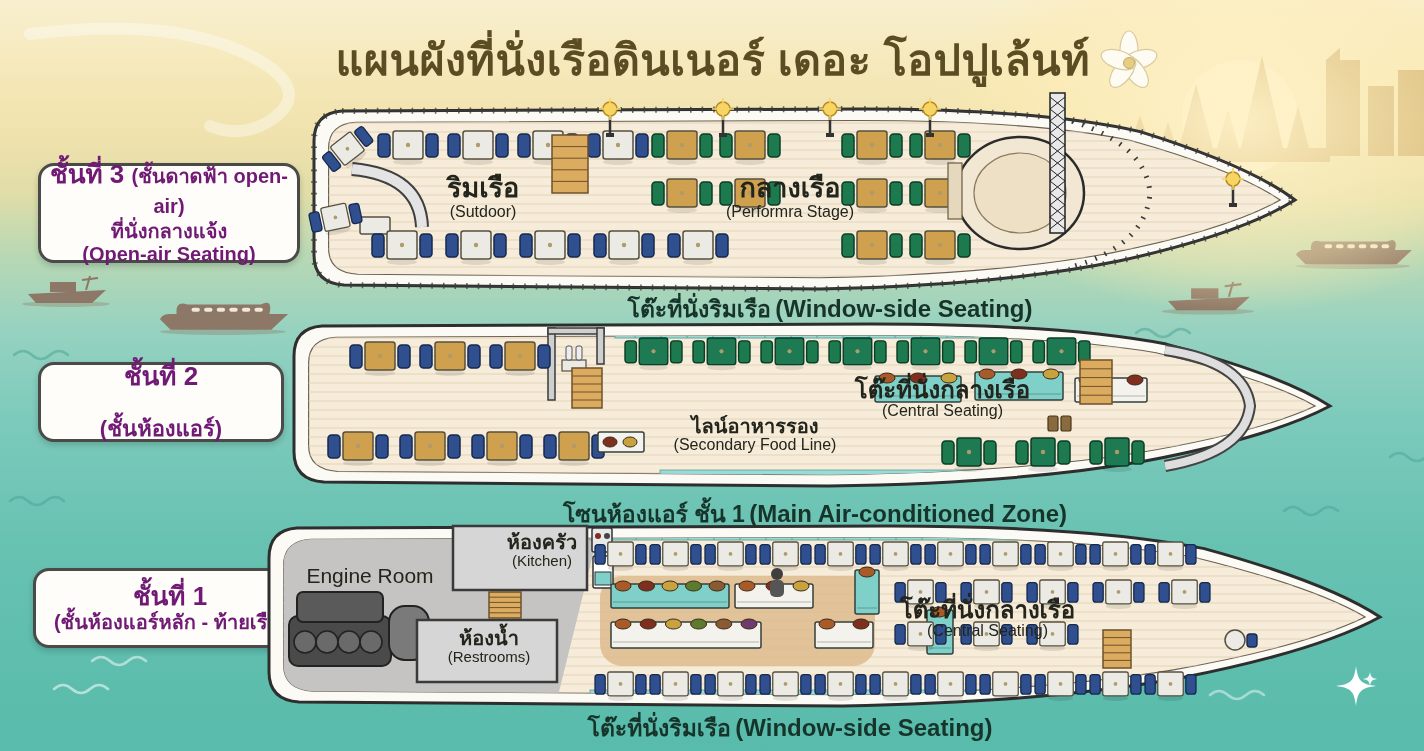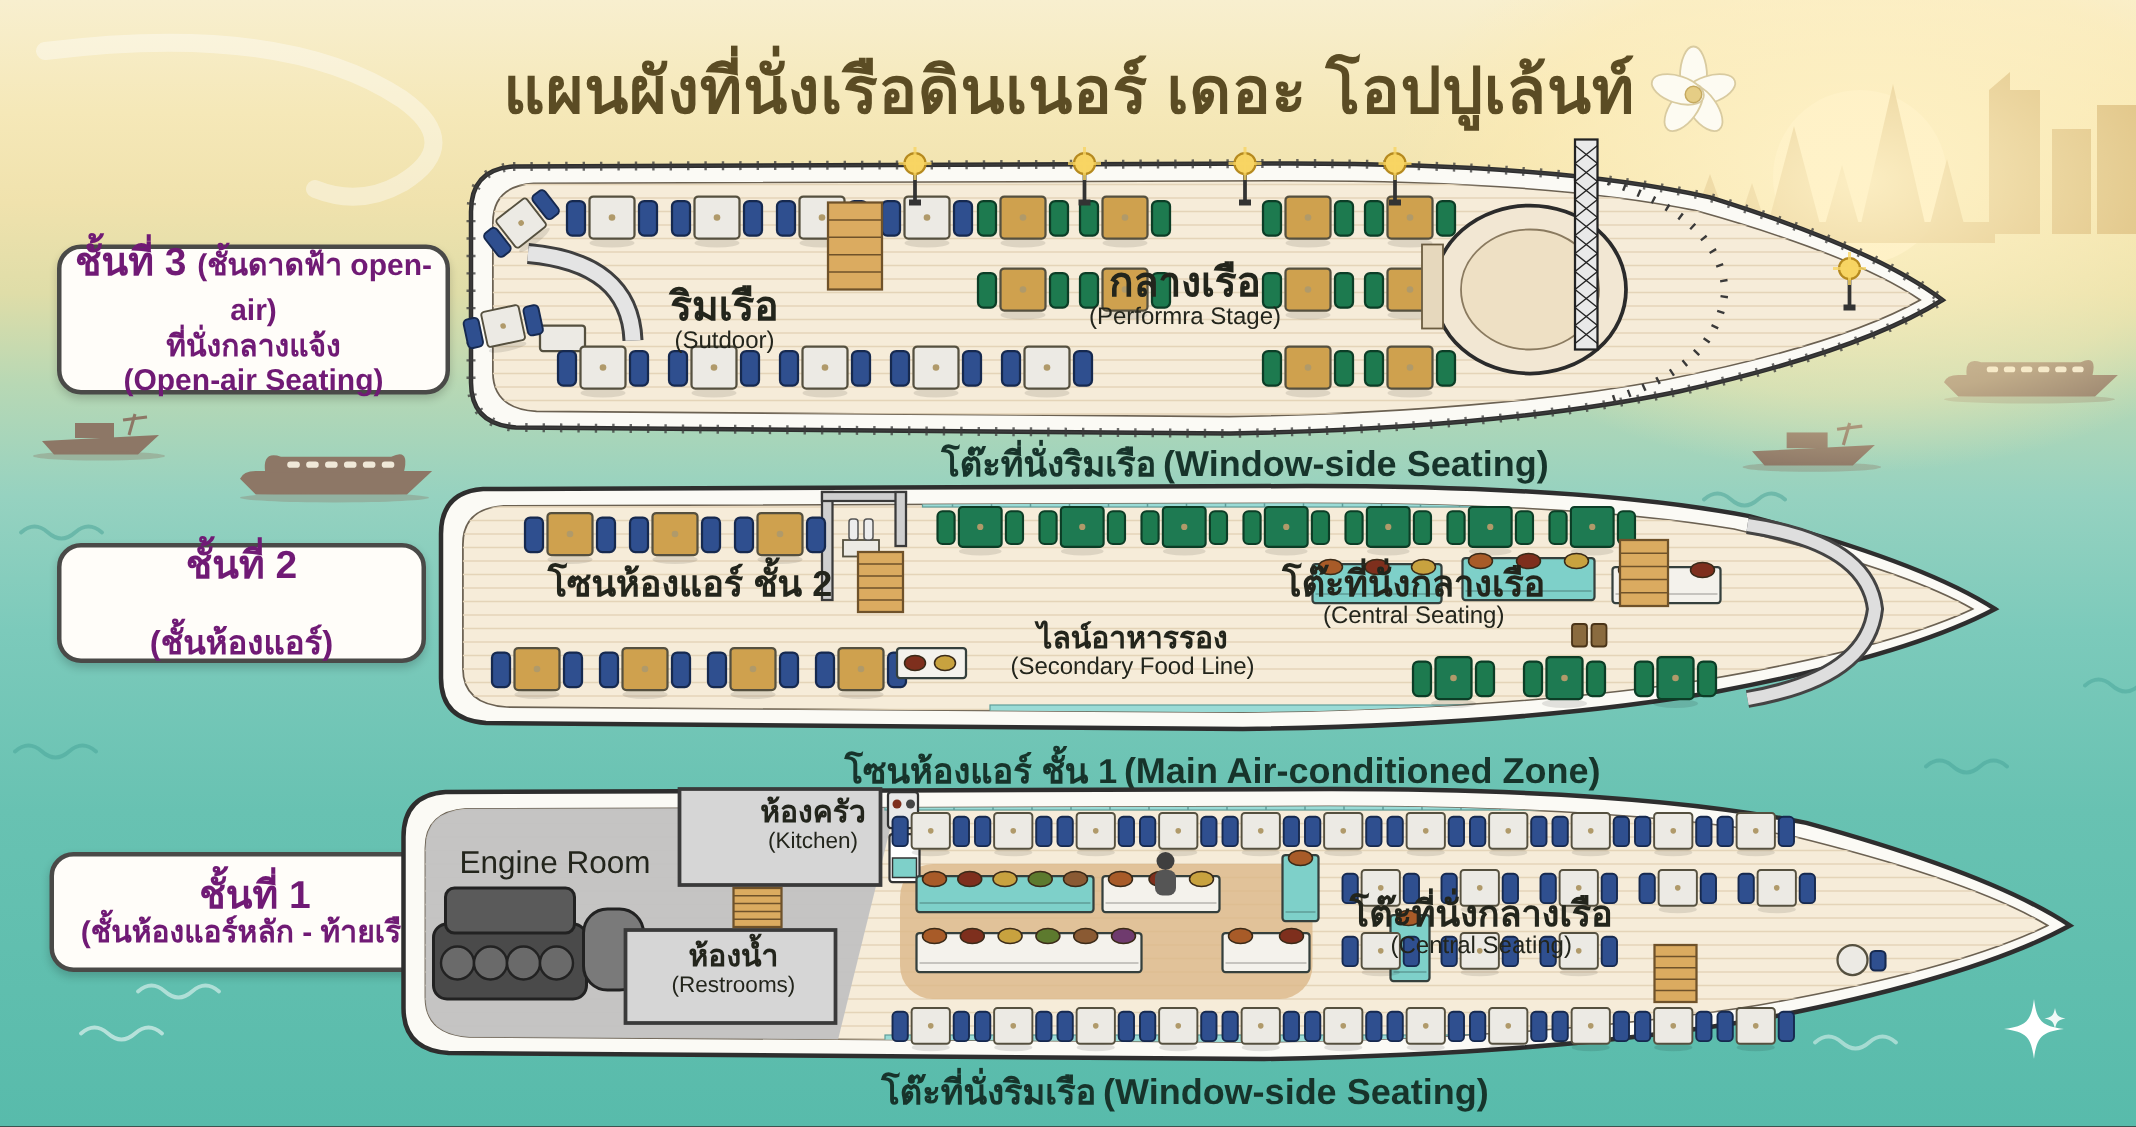--- a/index.html
+++ b/index.html
@@ -417,21 +417,21 @@
           <circle cx="630" cy="4" r="7" fill="#f7d463" stroke="#b68a1f" stroke-width="1.5"></circle>
           <path d="M619,4 h22 M630,-7 v22" stroke="rgba(247,212,99,.8)" stroke-width="2"></path>
         </g>
         <g>
           <line x1="933" y1="100" x2="933" y2="78" stroke="#333" stroke-width="2.5"></line>
           <rect x="929" y="98" width="8" height="4" fill="#333"></rect>
           <circle cx="933" cy="74" r="7" fill="#f7d463" stroke="#b68a1f" stroke-width="1.5"></circle>
           <path d="M922,74 h22 M933,63 v22" stroke="rgba(247,212,99,.8)" stroke-width="2"></path>
         </g>
       </svg>
-    <div class="zone" style="left:113px;top:86px;width:140px;">
+    <div class="zone" style="left:113px;top:70px;width:140px;">
       <span class="th" style="font-size:27px;">ริมเรือ</span>
       <span class="en">(Sutdoor)</span>
     </div>
     <div class="zone" style="left:400px;top:70px;width:180px;text-align:center;">
       <span class="th" style="font-size:27px;">กลางเรือ</span>
       <span class="en">(Performra Stage)</span>
     </div>
   </div>
   <div class="caption" style="left:830px;top:291px;">
     <span class="th">โต๊ะที่นั่งริมเรือ</span>
@@ -668,23 +668,20 @@
           <line x1="800" y1="66.4" x2="832" y2="66.4" stroke="#6f522a" stroke-width="1"></line>
           <line x1="800" y1="75.2" x2="832" y2="75.2" stroke="#6f522a" stroke-width="1"></line>
         </g>
         <g>
           <rect x="768" y="96" width="10" height="15" rx="2" fill="#8a6b3f" stroke="#4a3418" stroke-width="1.2"></rect>
           <rect x="781" y="96" width="10" height="15" rx="2" fill="#8a6b3f" stroke="#4a3418" stroke-width="1.2"></rect>
         </g>
         <path d="M885,30 Q965,42 970,86 Q965,132 885,146" fill="none" stroke="#444" stroke-width="12"></path>
         <path d="M885,30 Q965,42 970,86 Q965,132 885,146" fill="none" stroke="#dedede" stroke-width="8"></path>
       </svg>
-    <div class="zone" style="left:70px;top:58px;width:220px;">
-      <span class="th">โซนห้องแอร์ ชั้น 2</span>
-    </div>
     <div class="zone" style="left:370px;top:96px;width:210px;">
       <span class="th small">ไลน์อาหารรอง</span>
       <span class="en">(Secondary Food Line)</span>
     </div>
     <div class="zone" style="left:555px;top:58px;width:215px;">
       <span class="th">โต๊ะที่นั่งกลางเรือ</span>
       <span class="en">(Central Seating)</span>
     </div>
   </div>
   <div class="caption" style="left:815px;top:496px;">

